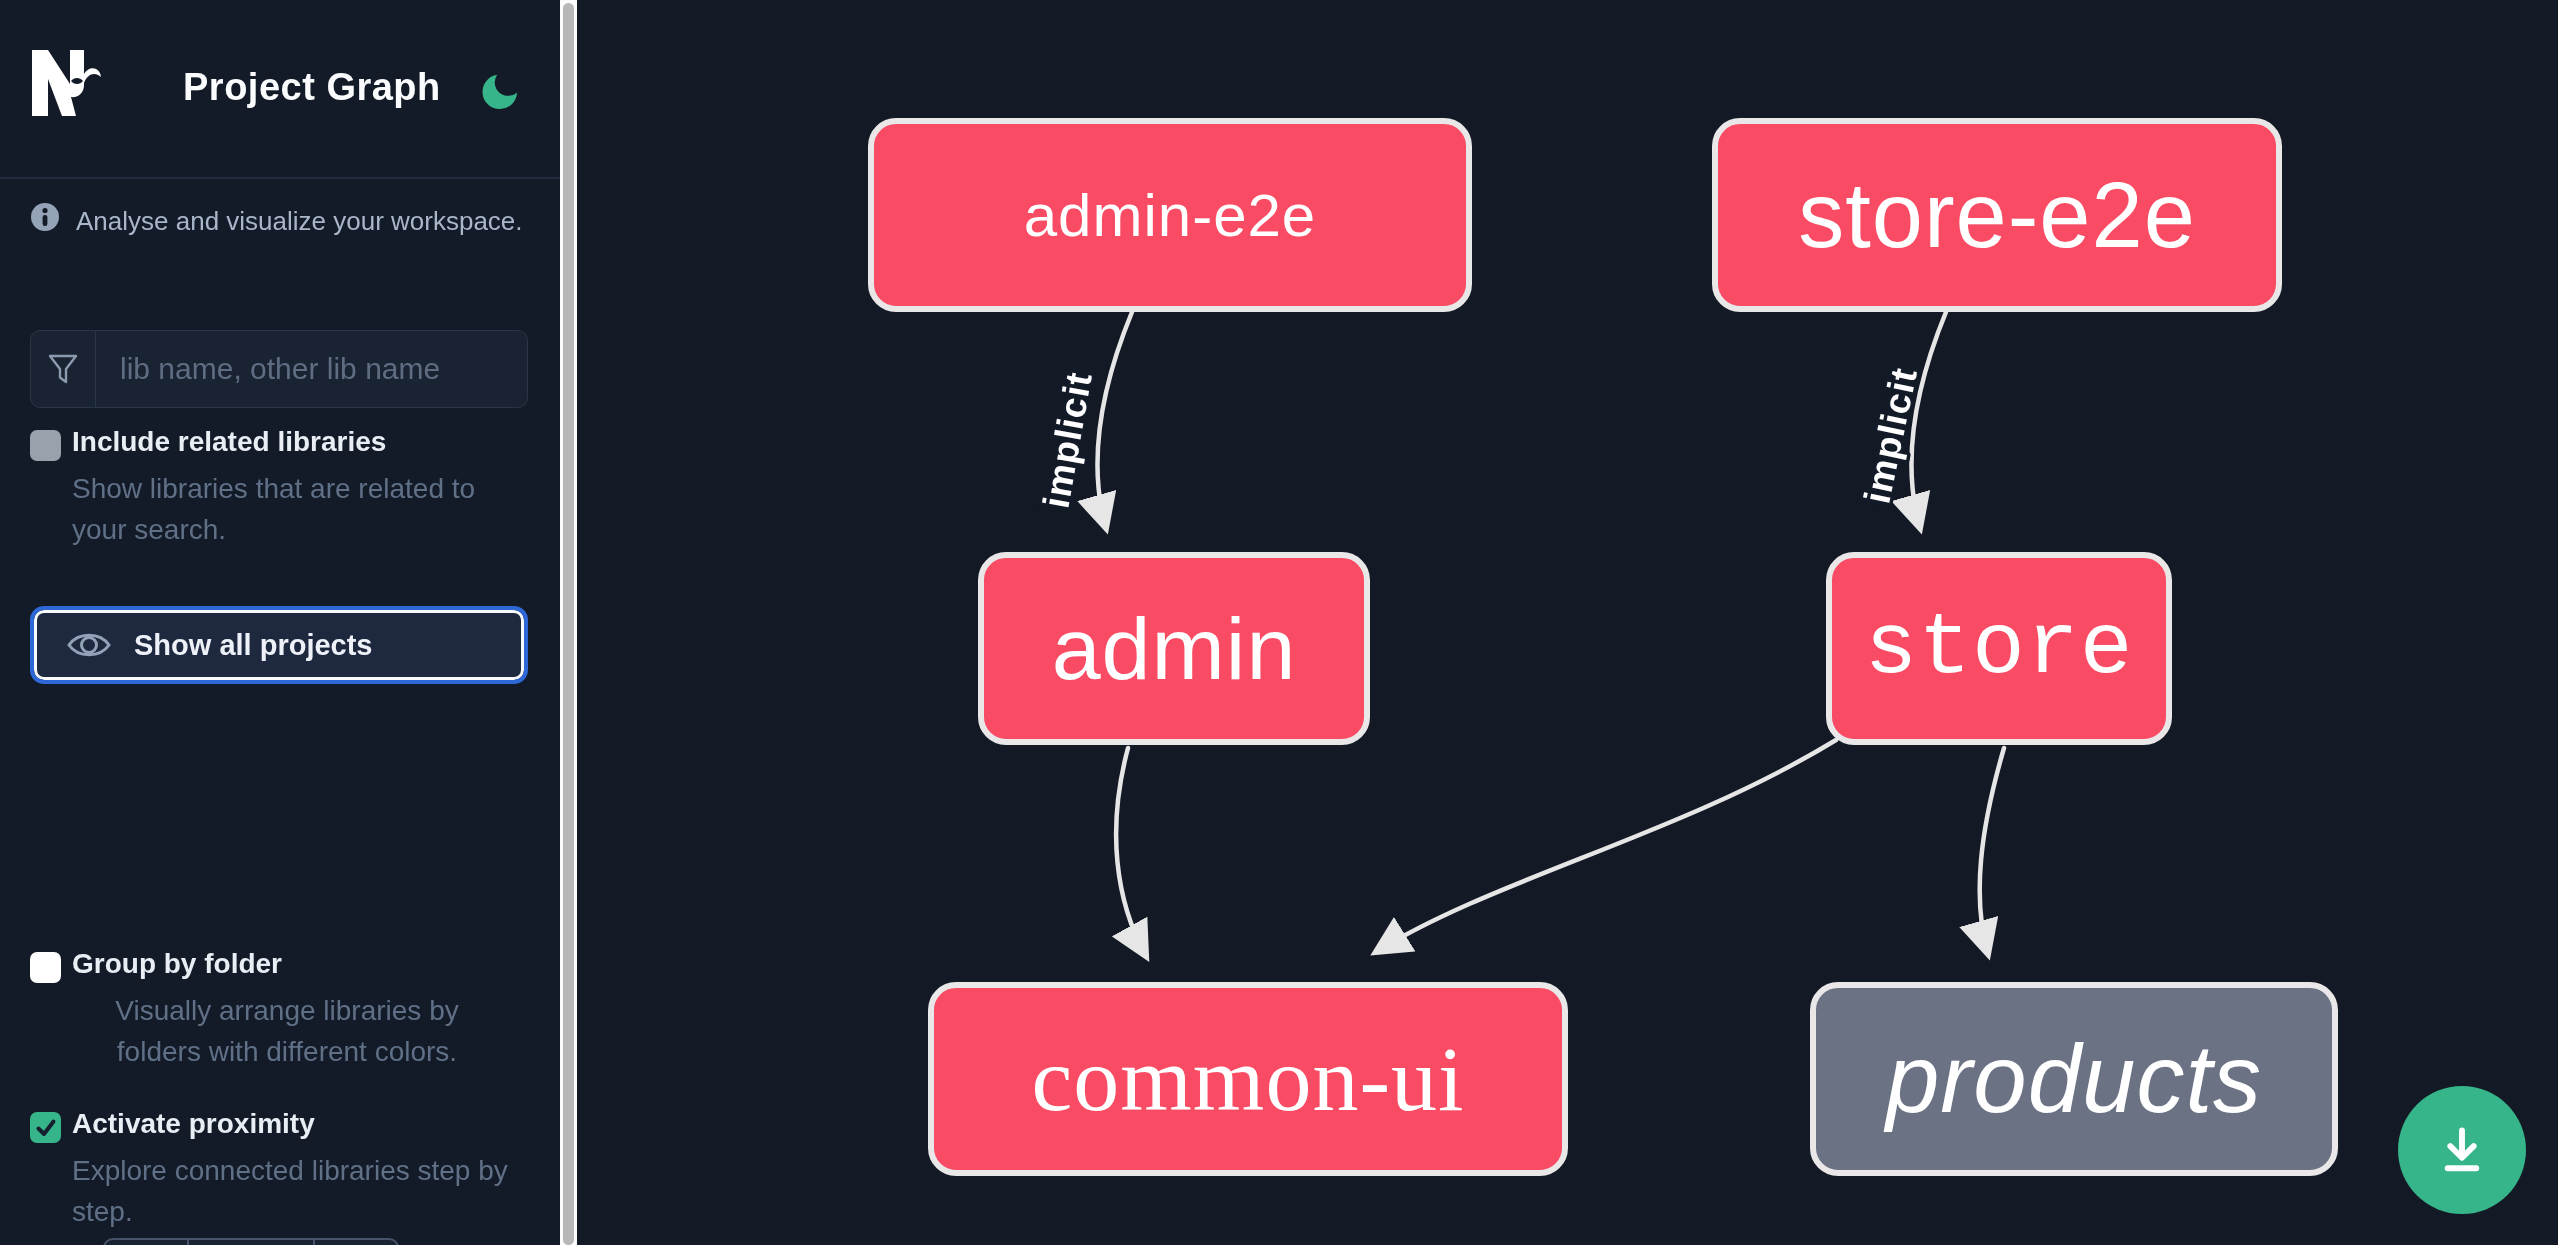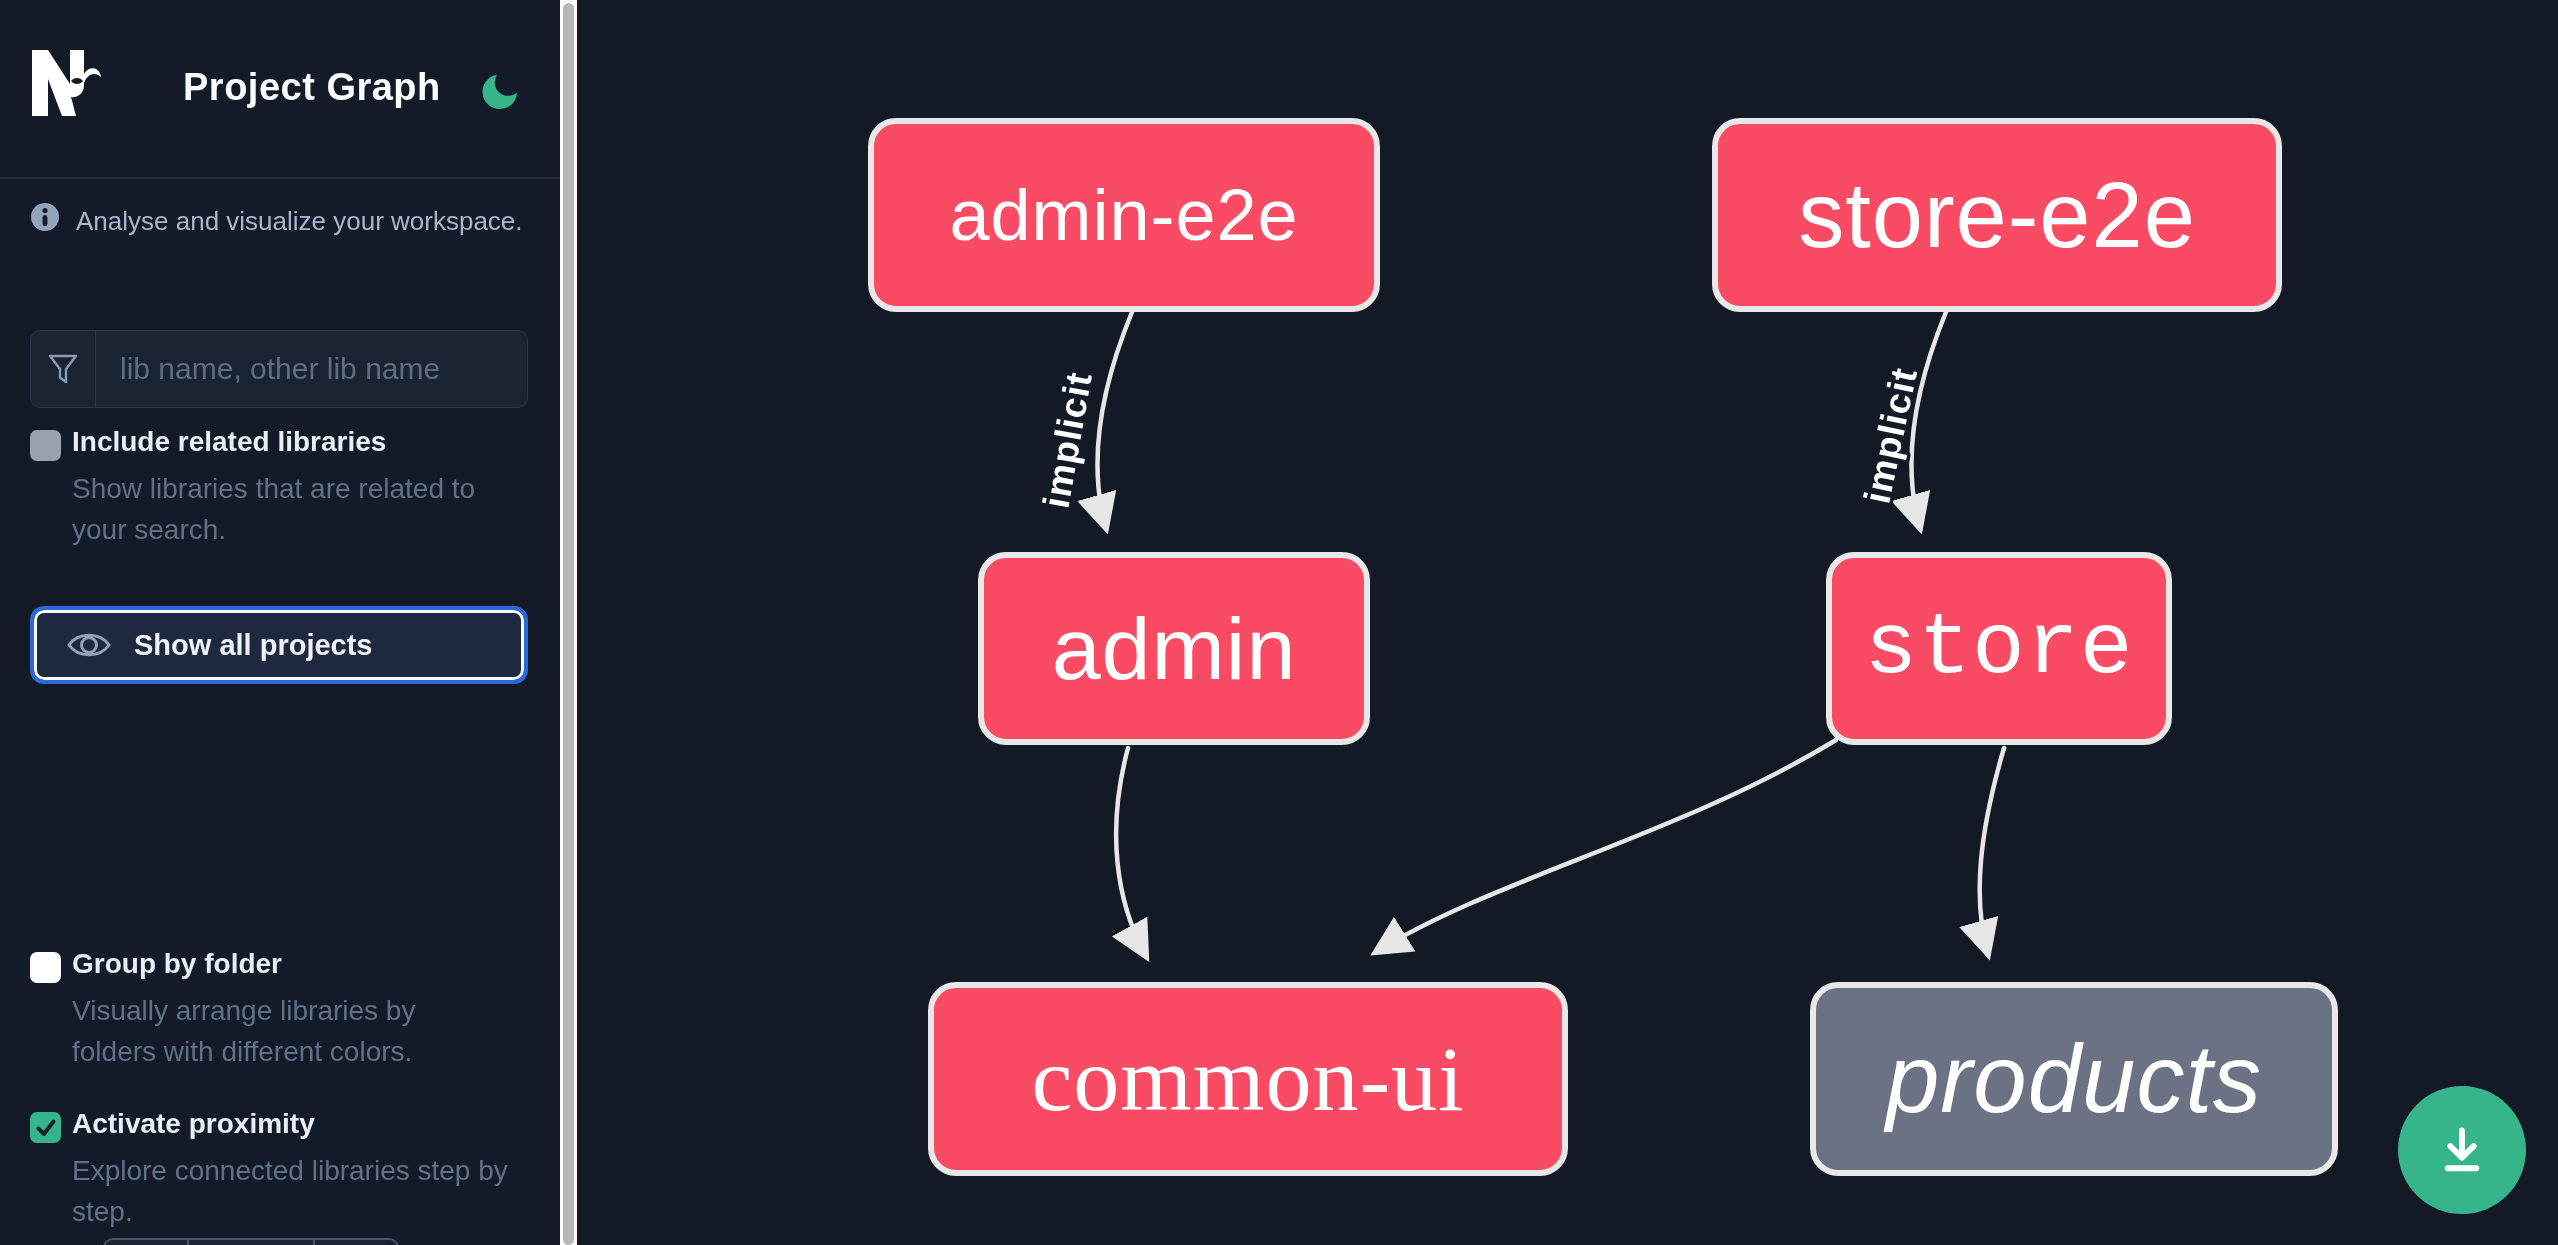--- a/index.html
+++ b/index.html
@@ -49,21 +49,21 @@
   .stepper .cell:last-child{width:86px;margin-left:-2px;border-top-right-radius:10px;}
 
   
   .canvas{position:absolute;left:577px;top:0;right:0;bottom:0;}
   .edges{position:absolute;left:0;top:0;width:2558px;height:1245px;}
   .node{position:absolute;display:flex;align-items:center;justify-content:center;
         border:6px solid #e9e7e8;border-radius:28px;color:#ffffff;letter-spacing:1px;
         box-sizing:border-box;cursor:pointer;font-weight:400;white-space:nowrap;}
   .node-pink{background:#fa4b64;}
   .node-gray{background:#6a7284;font-style:italic;}
-  .n-admin-e2e{left:868px;top:118px;width:512px;height:194px;font-size:72px;}
+  .n-admin-e2e{left:868px;top:118px;width:604px;height:194px;font-size:60px;}
   .n-store-e2e{left:1712px;top:118px;width:570px;height:194px;font-size:92px;}
   .n-admin{left:978px;top:552px;width:392px;height:193px;font-size:88px;}
   .n-store{left:1826px;top:552px;width:346px;height:193px;font-size:88px;font-family:Liberation Mono, monospace;}
   .n-common-ui{left:928px;top:982px;width:640px;height:194px;font-size:92px;font-family:Liberation Serif, serif;}
   .n-products{left:1810px;top:982px;width:528px;height:194px;font-size:96px;}
 
   .fab{position:absolute;left:2398px;top:1086px;width:128px;height:128px;border-radius:50%;
        background:#35b589;display:flex;align-items:center;justify-content:center;cursor:pointer;}
 </style>
 </head>
@@ -146,21 +146,21 @@
         <path d="M3 17 C12 4 34 4 43 17 C34 30 12 30 3 17 Z" stroke="#93a2b7" stroke-width="3" fill="none"></path>
         <circle cx="23" cy="17" r="7.5" stroke="#93a2b7" stroke-width="3" fill="none"></circle>
       </svg>
       <span class="lbl">Show all projects</span>
     </div>
 
 
 
     <div class="checkbox cb-white" style="top:952px;"></div>
     <div class="tg-label" style="top:948px;">Group by folder</div>
-    <div class="tg-desc" style="top:990px;width:430px;">Visually arrange libraries by folders with different colors.</div>
+    <div class="tg-desc" style="top:990px;width:430px;text-align:center;">Visually arrange libraries by folders with different colors.</div>
 
     <div class="checkbox cb-green" style="top:1112px;">
       <svg width="22" height="20" viewBox="0 0 22 20">
         <path d="M3.5 10.5 L9 16 L18.5 3.5" stroke="#17202e" stroke-width="4" fill="none" stroke-linecap="round" stroke-linejoin="round"></path>
       </svg>
     </div>
     <div class="tg-label" style="top:1108px;">Activate proximity</div>
     <div class="tg-desc" style="top:1150px;width:440px;">Explore connected libraries step by step.</div>
 
     <div class="stepper">

